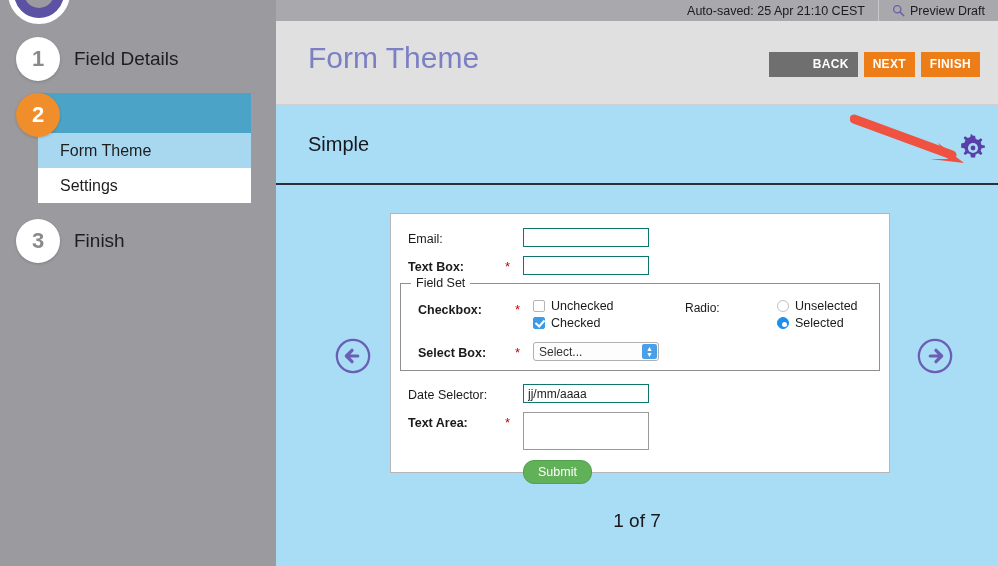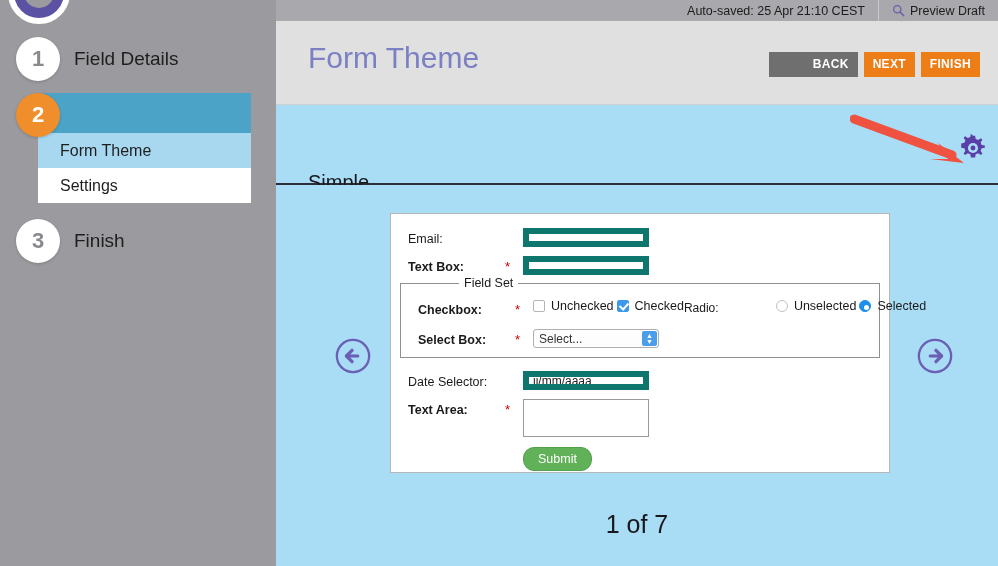--- a/index.html
+++ b/index.html
@@ -134,21 +134,21 @@
   .nav-btn.next, .nav-btn.finish { background: #ed7d17; }
 
   .themebar {
     position: relative;
     height: 80px;
     background: #a9dcf5;
     border-bottom: 2px solid #2e2e3a;
   }
   .theme-name {
     position: absolute; left: 32px; top: 28px;
-    font-size: 20px; color: #17171c; margin-top: 38px;
+    font-size: 20px; color: #17171c;
   }
   .gear-wrap {
     position: absolute; right: 10px; top: 28px;
     width: 30px; height: 30px;
     cursor: pointer;
   }
   .red-arrow {
     position: absolute;
     right: 18px; top: 8px;
     width: 130px; height: 58px;
@@ -173,39 +173,39 @@
     position: absolute;
     left: 114px; top: 28px;
     width: 500px; height: 260px;
     background: #ffffff;
     border: 1px solid #b6b6b6;
   }
   .pagination {
     position: absolute;
     left: 0; top: 325px; width: 722px;
     text-align: center;
-    font-size: 25px; color: #17171c;
+    font-size: 19px; color: #17171c;
   }
 
   
   .frow { display: flex; align-items: flex-start; padding: 0 0 0 17px; }
   .flabel {
     width: 97px; flex: none;
     font-size: 12.5px; color: #1a1a1a;
     padding-top: 4px;
   }
   .flabel.bold { font-weight: bold; }
   .req {
     width: 18px; flex: none;
     color: #cc0000; font-size: 13px; text-align: left;
     padding-top: 3px;
   }
   .finput {
     width: 126px; height: 19px;
-    border: 6px solid #0f766e;
+    border: 1px solid #0f766e;
     background: #fff;
     font-size: 12px;
     padding: 0 4px;
     font-family: "Liberation Sans", sans-serif;
     color: #222;
   }
   .ftextarea {
     width: 126px; height: 38px;
     border: 1px solid #9a9a9a;
     background: #fff;
@@ -216,23 +216,23 @@
   .fieldset {
     margin: 8px 9px 0 9px;
     border: 1px solid #8f8f8f;
     padding: 4px 0 9px 0;
     position: relative;
   }
   .legend {
     position: absolute; top: -8px; left: 10px;
     background: #ffffff;
     padding: 0 5px;
-    font-size: 12.5px; color: #1a1a1a; margin-left: 48px;
-  }
-  .cb-group { display: flex; flex-direction: row; gap: 3px; justify-content: flex-end; }
+    font-size: 12.5px; color: #1a1a1a;
+  }
+  .cb-group { display: flex; flex-direction: column; gap: 3px; justify-content: flex-end; }
   .cb-line { display: flex; align-items: center; font-size: 12.5px; color: #1a1a1a; }
   .box {
     width: 12px; height: 12px; margin-right: 6px;
     border: 1px solid #b5b5b5; border-radius: 2px;
     background: #fff; flex: none;
     position: relative;
   }
   .box.checked { background: #3d9ae8; border-color: #3d9ae8; }
   .box.checked::after {
     content: "";

